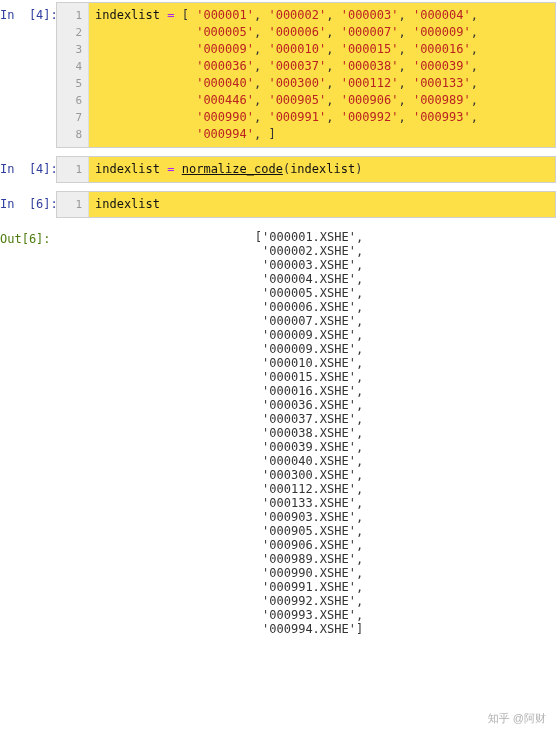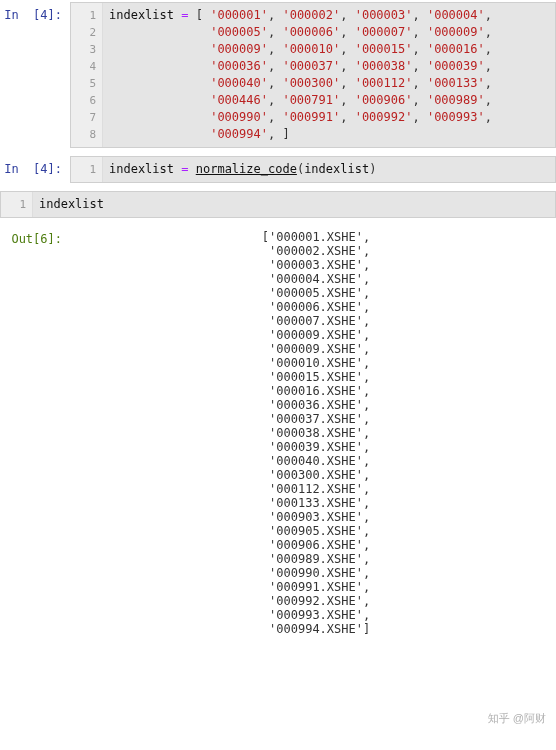--- a/index.html
+++ b/index.html
@@ -12,21 +12,21 @@
     color: #333;
     width: 556px;
   }
   .cell {
     display: flex;
     align-items: stretch;
     padding: 2px 0;
     margin-bottom: 4px;
   }
   .prompt {
-    width: 70px;
+    width: 56px;
     flex-shrink: 0;
     text-align: right;
     padding: 6px 8px 0 0;
     font-family: Consolas, Menlo, monospace;
     font-size: 12px;
     white-space: pre;
   }
   .prompt-in { color: #303F9F; }
   .prompt-out { color: #4d7c0f; }
   .input-area {
@@ -46,21 +46,21 @@
     user-select: none;
     min-width: 32px;
     position: relative;
   }
   .gutter .line-num {
     display: block;
   }
   .code-area {
     flex: 1;
     padding: 4px 6px;
-    background: #e5e5e5;
+    background: #fde047;
     line-height: 17px;
     white-space: pre;
     overflow: hidden;
     font-size: 12px;
   }
   .tok-var { color: #111; }
   .tok-op { color: #aa22ff; }
   .tok-punc { color: #333; }
   .tok-str { color: #ba2121; }
   .tok-func { color: #111; text-decoration: underline; }
@@ -98,35 +98,36 @@
           <span class="line-num">5</span>
           <span class="line-num">6</span>
           <span class="line-num">7</span>
           <span class="line-num">8</span>
         </div>
         <div class="code-area"><span class="tok-var">indexlist</span><span> </span><span class="tok-op">=</span><span class="tok-punc"> [ </span><span class="tok-str">'000001'</span><span class="tok-punc">, </span><span class="tok-str">'000002'</span><span class="tok-punc">, </span><span class="tok-str">'000003'</span><span class="tok-punc">, </span><span class="tok-str">'000004'</span><span class="tok-punc">,
 </span><span>              </span><span class="tok-str">'000005'</span><span class="tok-punc">, </span><span class="tok-str">'000006'</span><span class="tok-punc">, </span><span class="tok-str">'000007'</span><span class="tok-punc">, </span><span class="tok-str">'000009'</span><span class="tok-punc">,
 </span><span>              </span><span class="tok-str">'000009'</span><span class="tok-punc">, </span><span class="tok-str">'000010'</span><span class="tok-punc">, </span><span class="tok-str">'000015'</span><span class="tok-punc">, </span><span class="tok-str">'000016'</span><span class="tok-punc">,
 </span><span>              </span><span class="tok-str">'000036'</span><span class="tok-punc">, </span><span class="tok-str">'000037'</span><span class="tok-punc">, </span><span class="tok-str">'000038'</span><span class="tok-punc">, </span><span class="tok-str">'000039'</span><span class="tok-punc">,
 </span><span>              </span><span class="tok-str">'000040'</span><span class="tok-punc">, </span><span class="tok-str">'000300'</span><span class="tok-punc">, </span><span class="tok-str">'000112'</span><span class="tok-punc">, </span><span class="tok-str">'000133'</span><span class="tok-punc">,
-</span><span>              </span><span class="tok-str">'000446'</span><span class="tok-punc">, </span><span class="tok-str">'000791'</span><span class="tok-punc">, </span><span class="tok-str">'000906'</span><span class="tok-punc">, </span><span class="tok-str">'000989'</span><span class="tok-punc">,
+</span><span>              </span><span class="tok-str">'000446'</span><span class="tok-punc">, </span><span class="tok-str">'000905'</span><span class="tok-punc">, </span><span class="tok-str">'000906'</span><span class="tok-punc">, </span><span class="tok-str">'000989'</span><span class="tok-punc">,
 </span><span>              </span><span class="tok-str">'000990'</span><span class="tok-punc">, </span><span class="tok-str">'000991'</span><span class="tok-punc">, </span><span class="tok-str">'000992'</span><span class="tok-punc">, </span><span class="tok-str">'000993'</span><span class="tok-punc">,
 </span><span>              </span><span class="tok-str">'000994'</span><span class="tok-punc">, ]</span></div>
       </div>
     </div>
     <div class="cell">
       <div class="prompt prompt-in">In  [4]:</div>
       <div class="input-area">
         <div class="gutter" style="position: relative;">
           <span class="line-num">1</span>
         </div>
         <div class="code-area"><span class="tok-var">indexlist</span><span> </span><span class="tok-op">=</span><span> </span><span class="tok-func">normalize_code</span><span class="tok-punc">(</span><span class="tok-var">indexlist</span><span class="tok-punc">)</span></div>
       </div>
     </div>
     <div class="cell">
+      <div class="prompt prompt-in">In  [6]:</div>
       <div class="input-area">
         <div class="gutter" style="position: relative;">
           <span class="line-num">1</span>
         </div>
         <div class="code-area"><span class="tok-var">indexlist</span></div>
       </div>
     </div>
     <div class="cell">
       <div class="prompt prompt-out">Out[6]:</div>
       <div class="output-area">['000001.XSHE',

